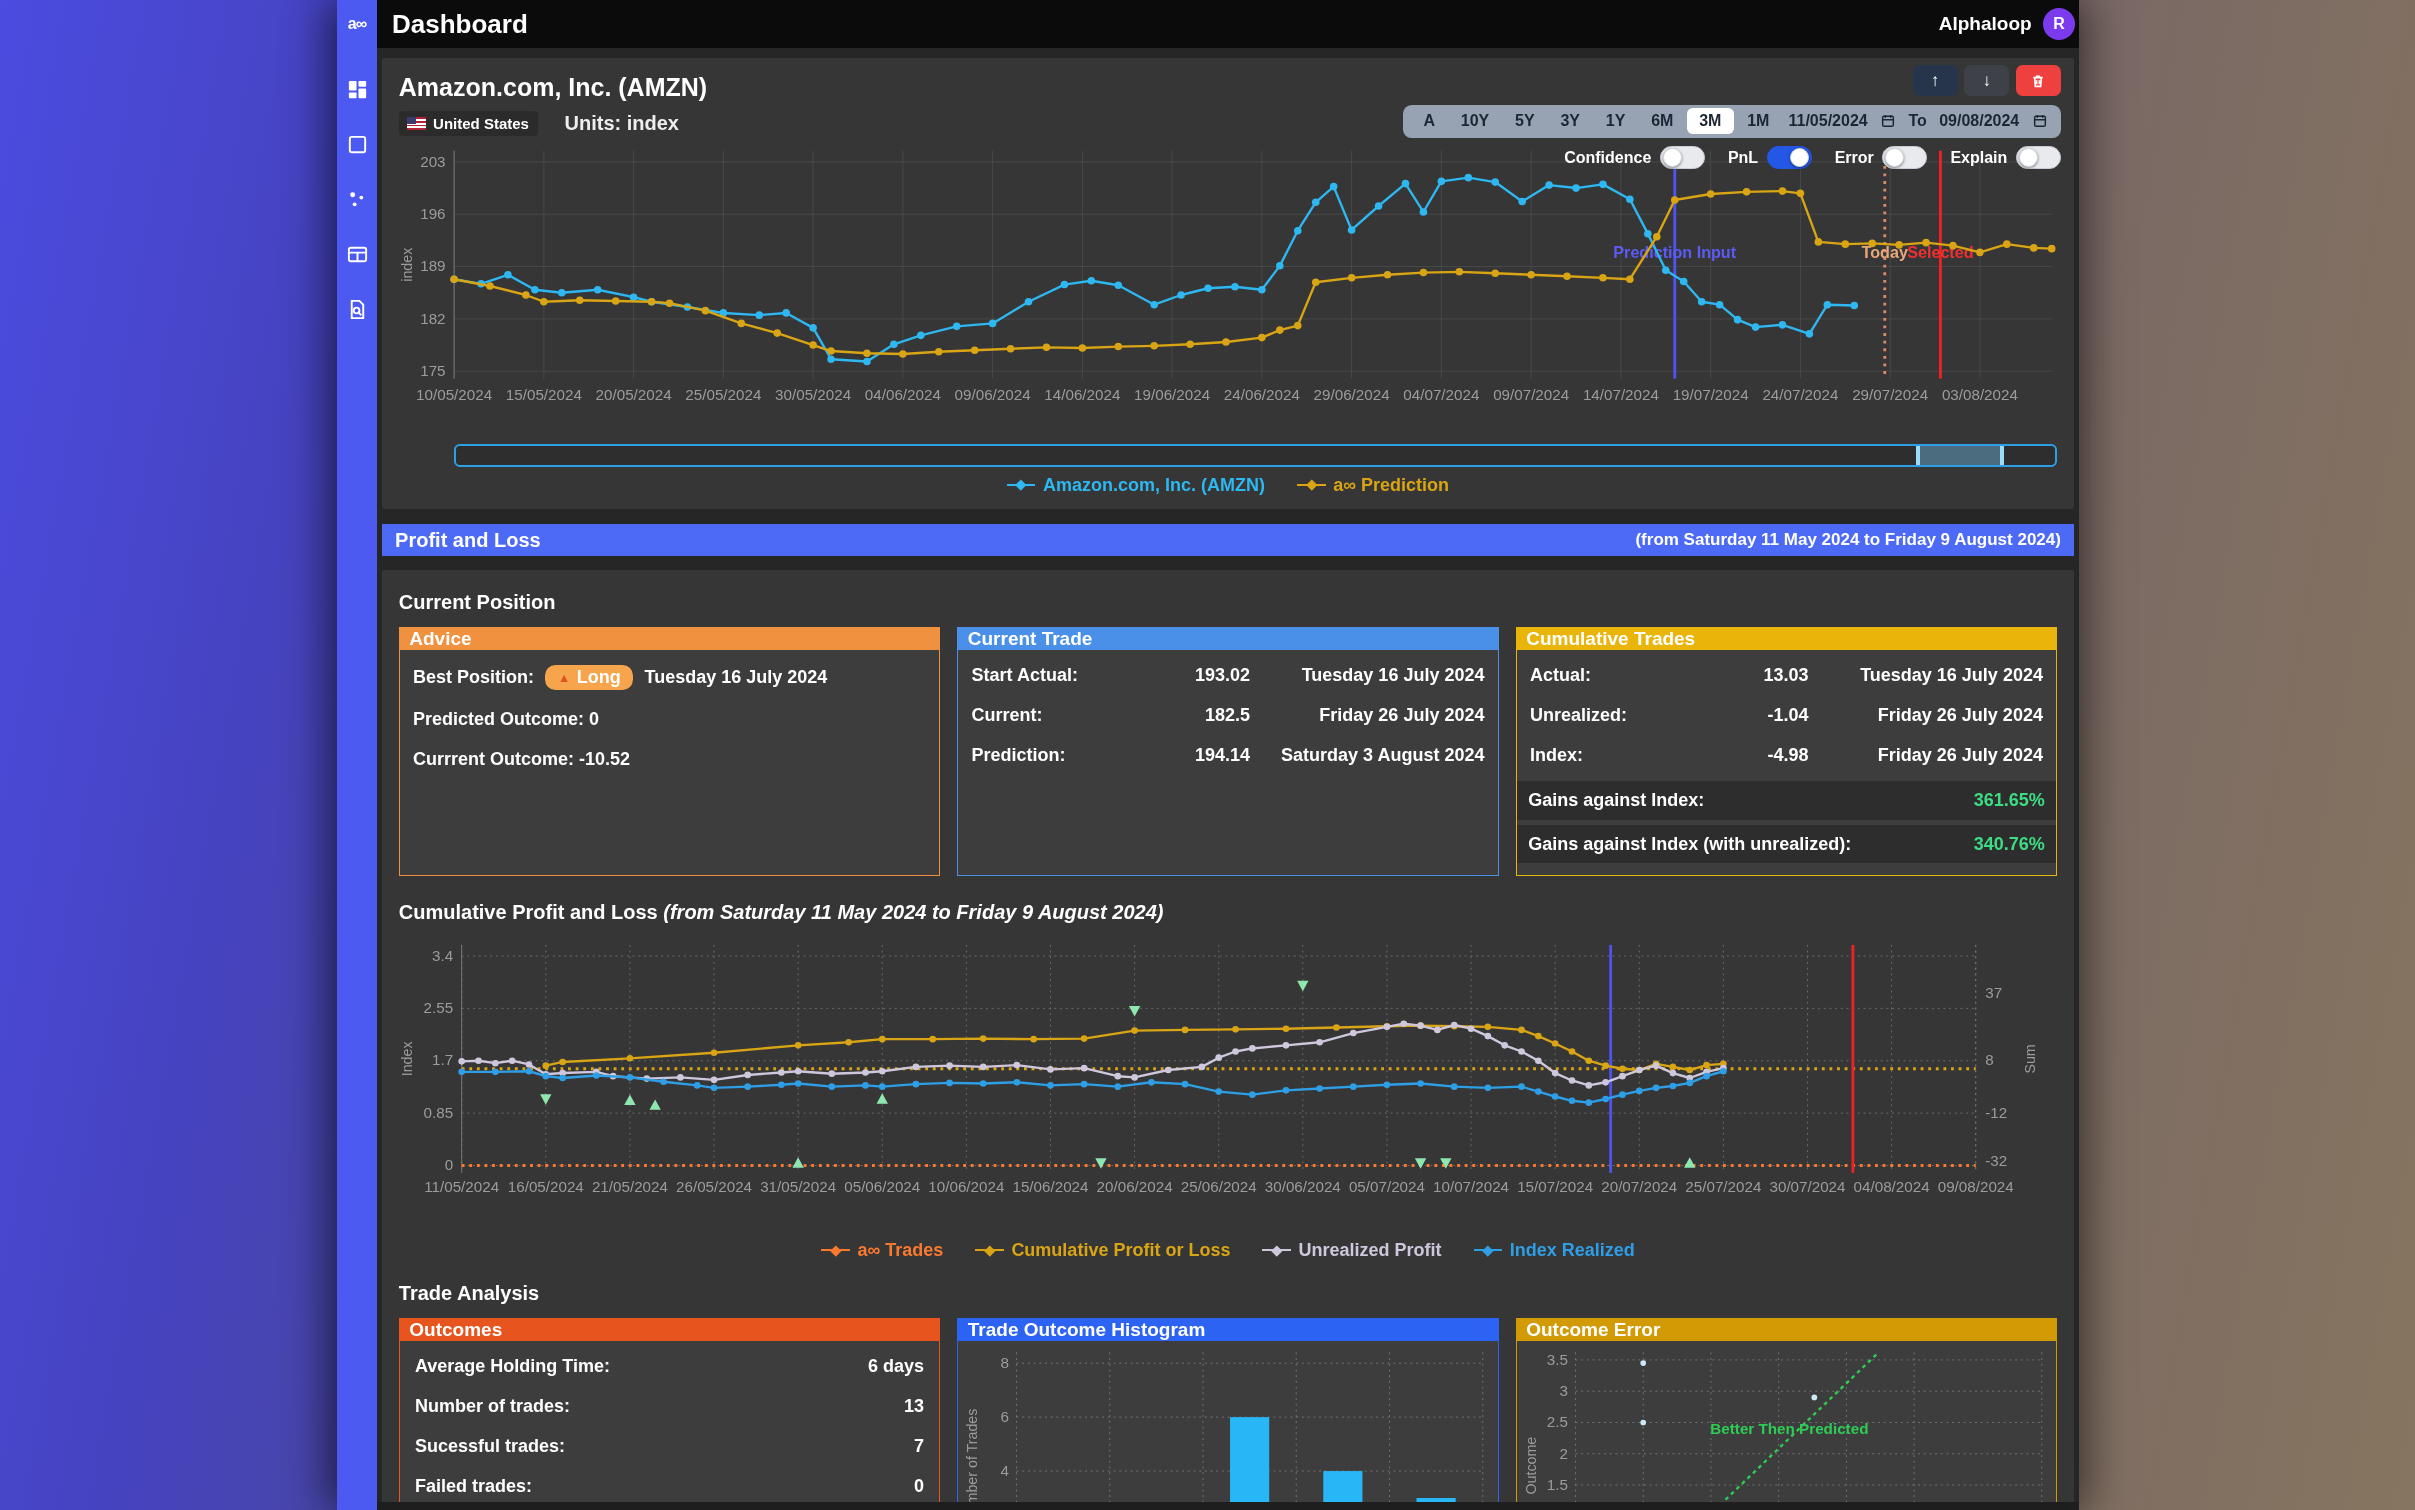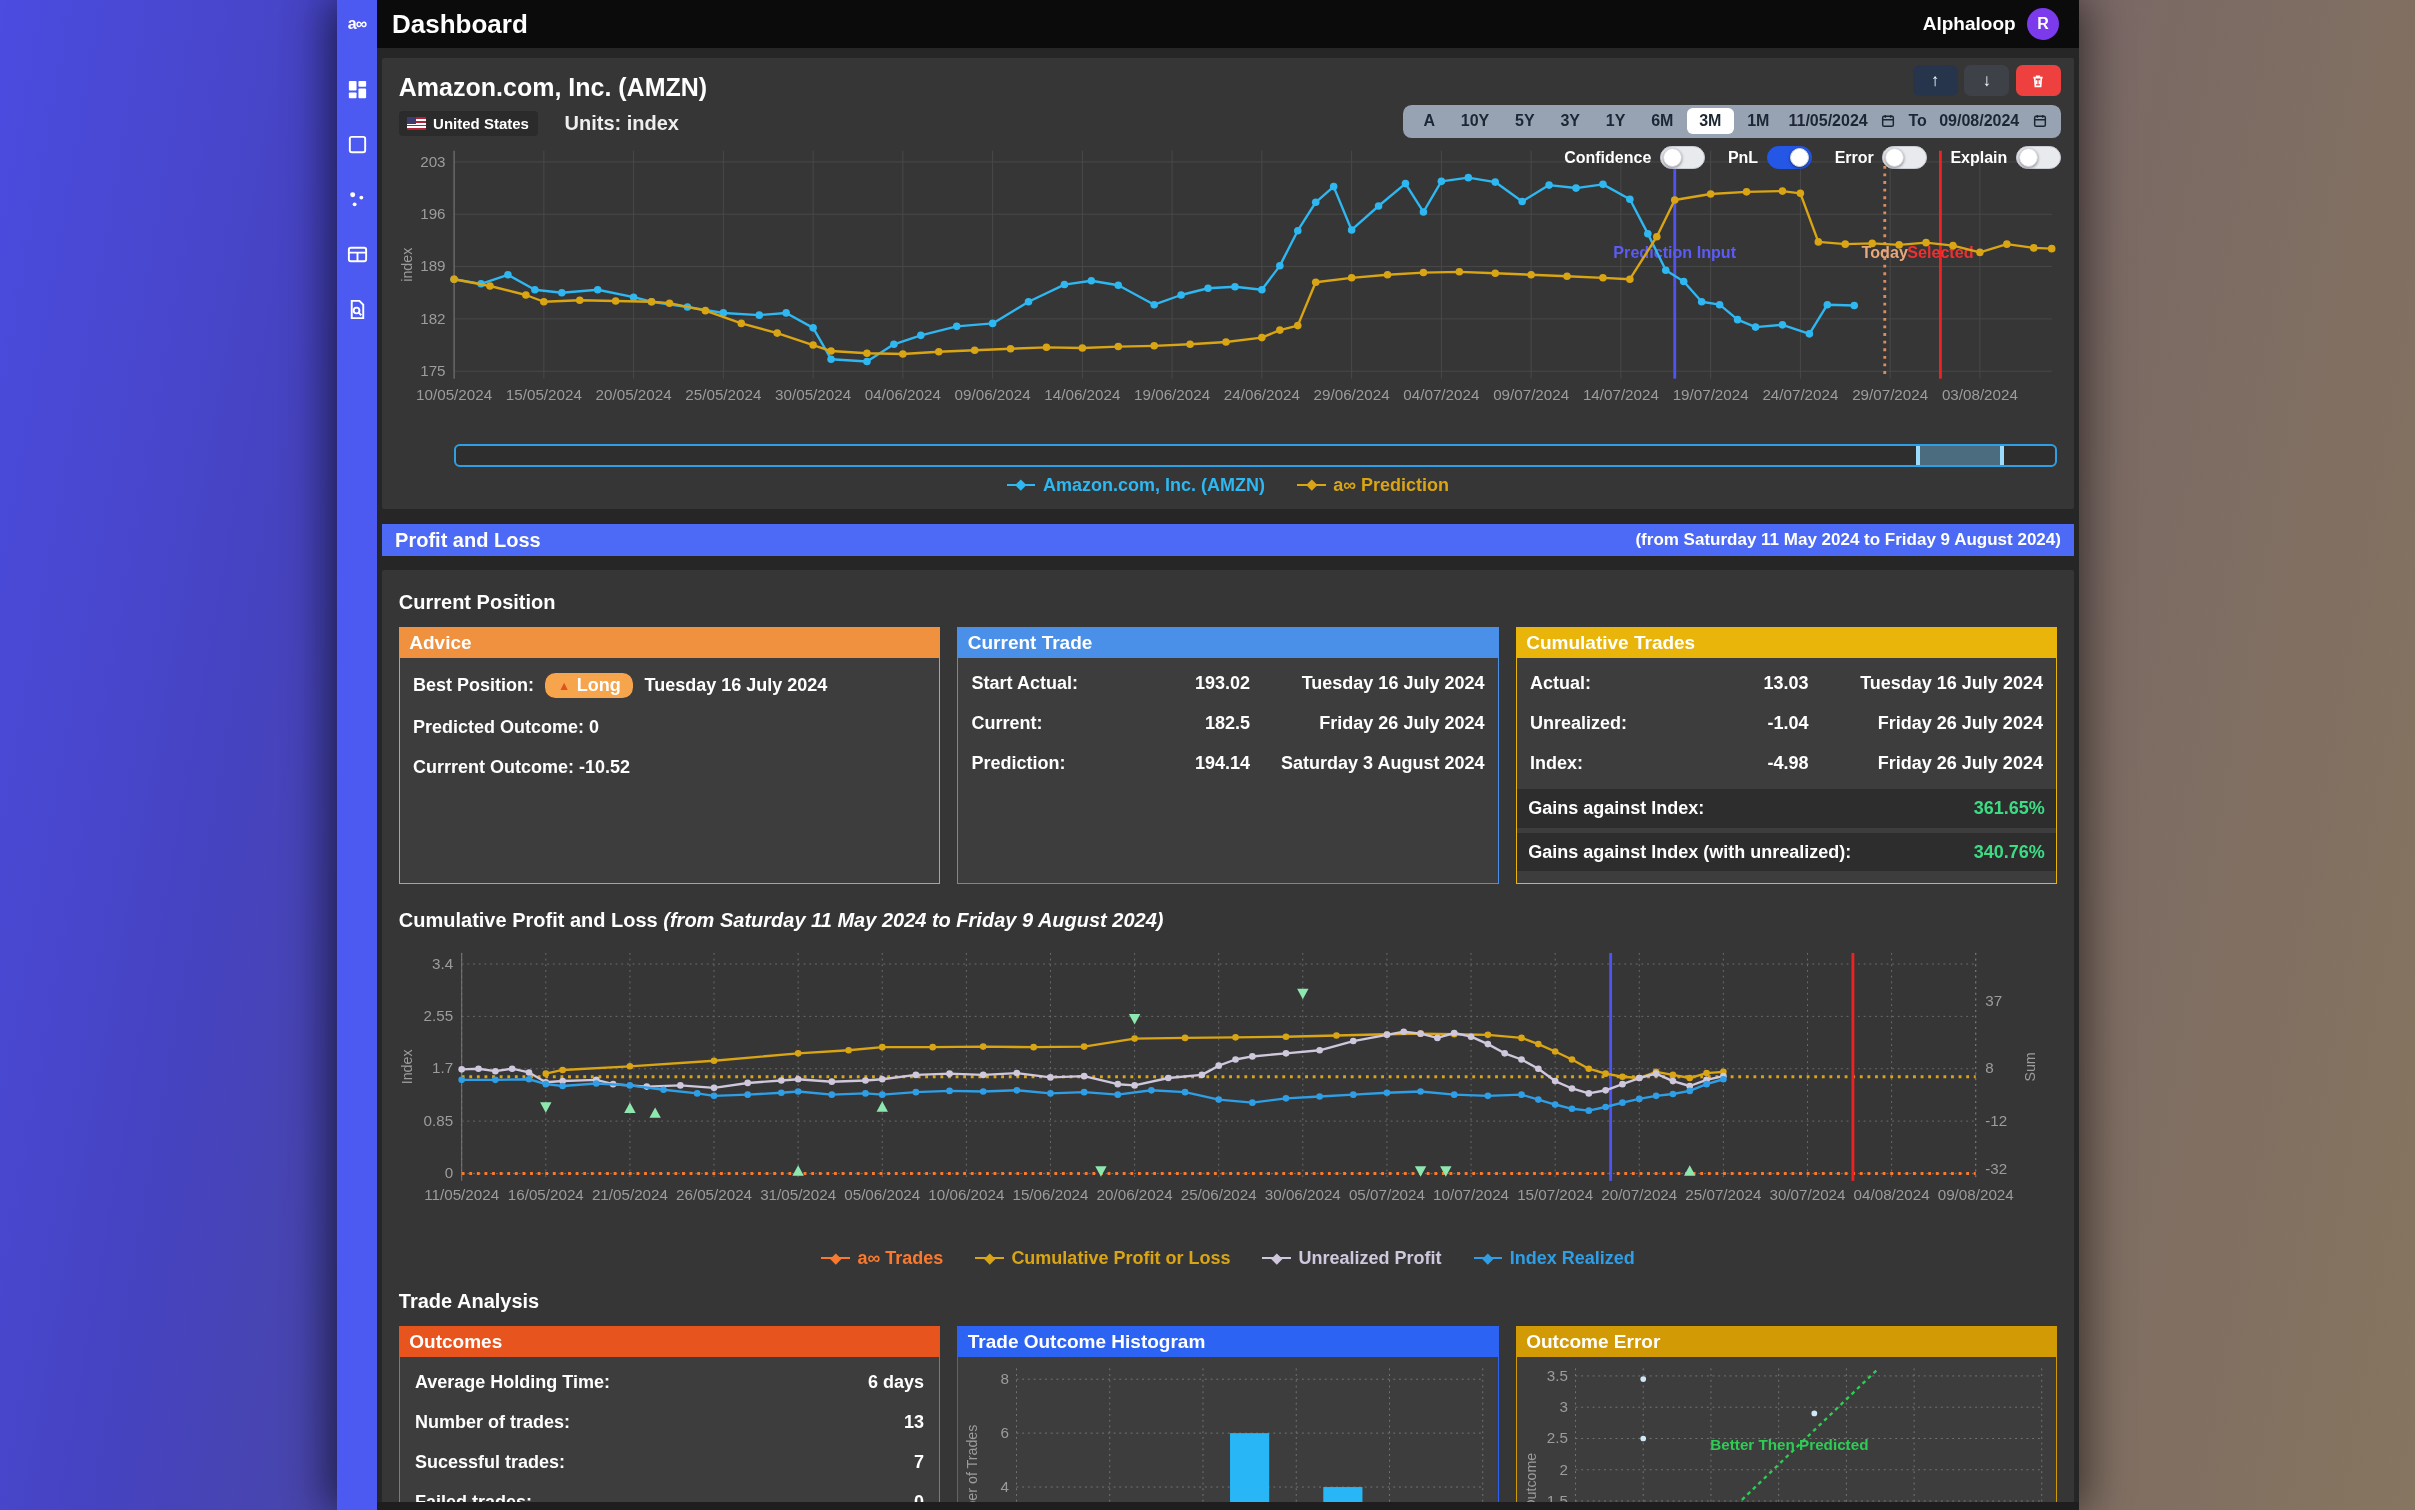--- a/index.html
+++ b/index.html
@@ -5,21 +5,21 @@
   html,body{margin:0;padding:0}
   body{width:2416px;height:1510px;overflow:hidden;position:relative;
        font-family:"Liberation Sans","DejaVu Sans",sans-serif;
        background:linear-gradient(100deg,#4b4ce0 0%,#4643c0 14%,#4a4899 28%,#5a4f86 42%,#6a5a74 56%,#75636a 70%,#7d6c63 84%,#86755f 100%);}
   .window{position:absolute;left:337px;top:0;width:1742px;height:1510px;background:#272727;
           box-shadow:-13.3px 0 38px rgba(0,0,0,.45),13.3px 0 38px rgba(0,0,0,.35);}
   
   .topbar{position:absolute;top:0;left:0;right:0;height:48px;background:#0b0b0c;display:flex;align-items:center;z-index:6}
   .logo{width:40px;height:48px;background:#4c5af2;color:#fff;font-weight:700;font-size:16px;display:flex;align-items:center;justify-content:center;letter-spacing:-1px}
   .topbar h1{color:#fff;font-size:26px;margin:0 0 0 15px;font-weight:700}
-  .account{margin-left:auto;display:flex;align-items:center;gap:11.4px;padding-right:20px;color:#fff;font-size:19px;font-weight:600}
+  .account{margin-left:auto;display:flex;align-items:center;gap:11.4px;padding-right:4px;color:#fff;font-size:19px;font-weight:600}
   .avatar{width:32px;height:32px;border-radius:50%;background:#7c3aed;display:flex;align-items:center;justify-content:center;font-size:16px;font-weight:700;cursor:pointer}
   
   .sidebar{position:absolute;top:48px;left:0;bottom:0;width:40px;background:#4c5af2;display:flex;flex-direction:column;align-items:center;padding-top:28.5px;gap:30px;z-index:5}
   .sbicon{width:25px;height:25px;color:#fff;cursor:pointer;display:flex;align-items:center;justify-content:center}
   .sbicon svg{width:23px;height:23px}
   
   .content{position:absolute;top:48px;left:40px;right:0;bottom:0;background:#262626;padding:9.5px 4.8px 13.3px;box-sizing:border-box;overflow:hidden}
   .card{background:#363636;padding:13.3px 17px;box-sizing:border-box;position:relative;border-radius:1.9px}
   .inst-title{color:#fff;font-size:25px;font-weight:700;margin:1.9px 0 9.5px}
   .meta-row{display:flex;align-items:center;gap:27px;margin-bottom:5.7px}
@@ -54,21 +54,21 @@
   .sw .line{left:0;right:0;top:3.8px;height:0;border-top:2.4px solid currentColor}
   .sw .diamond{left:10.5px;top:1px;width:7.6px;height:7.6px;background:currentColor;transform:rotate(45deg)}
   
   .section-bar{margin:15px 0 13.3px;background:#4c6af5;color:#ffffff;display:flex;justify-content:space-between;align-items:center;padding:4.8px 13.3px;font-weight:700}
   .section-bar .t{font-size:20px}
   .section-bar .r{font-size:17px}
   .sec-h{color:#fff;font-size:20px;font-weight:700;margin:7.6px 0 13.3px}
   .sec-h i{font-weight:700}
   .trio{display:grid;grid-template-columns:1fr 1fr 1fr;gap:17px;margin-bottom:25px}
   .mini-card{background:#3d3d3d;border:1.9px solid #555}
-  .mini-head{height:30px;padding:0 9.5px;font-weight:700;font-size:19px;color:#fff;display:flex;align-items:center}
+  .mini-head{height:22px;padding:0 9.5px;font-weight:700;font-size:19px;color:#fff;display:flex;align-items:center}
   .mini-body{padding:5.7px 11.4px 11.4px;font-size:18px;color:#fff;font-weight:600}
   .r3{display:grid;grid-template-columns:1.1fr .8fr 1.6fr;padding:9.5px 1.9px;align-items:center}
   .r3 .v,.r3 .d{text-align:right}
   .rowkv{display:flex;justify-content:space-between;padding:9.5px 3.8px}
   .gain-row{display:flex;justify-content:space-between;background:#2d2d2d;padding:8.6px 11.4px;margin:5.7px -11.4px 0;font-weight:700}
   .gain-row .gv{font-weight:700}
   .adv-line{padding:9.5px 1.9px;display:flex;align-items:center;gap:11.4px}
   .pos-badge{background:#f6a54d;border-radius:10.5px;padding:1.9px 12.4px;font-weight:700;display:inline-flex;gap:6.7px;align-items:center;color:#fff}
   .pos-badge .tri{font-size:12.4px}
   svg text{font-family:"Liberation Sans","DejaVu Sans",sans-serif}

